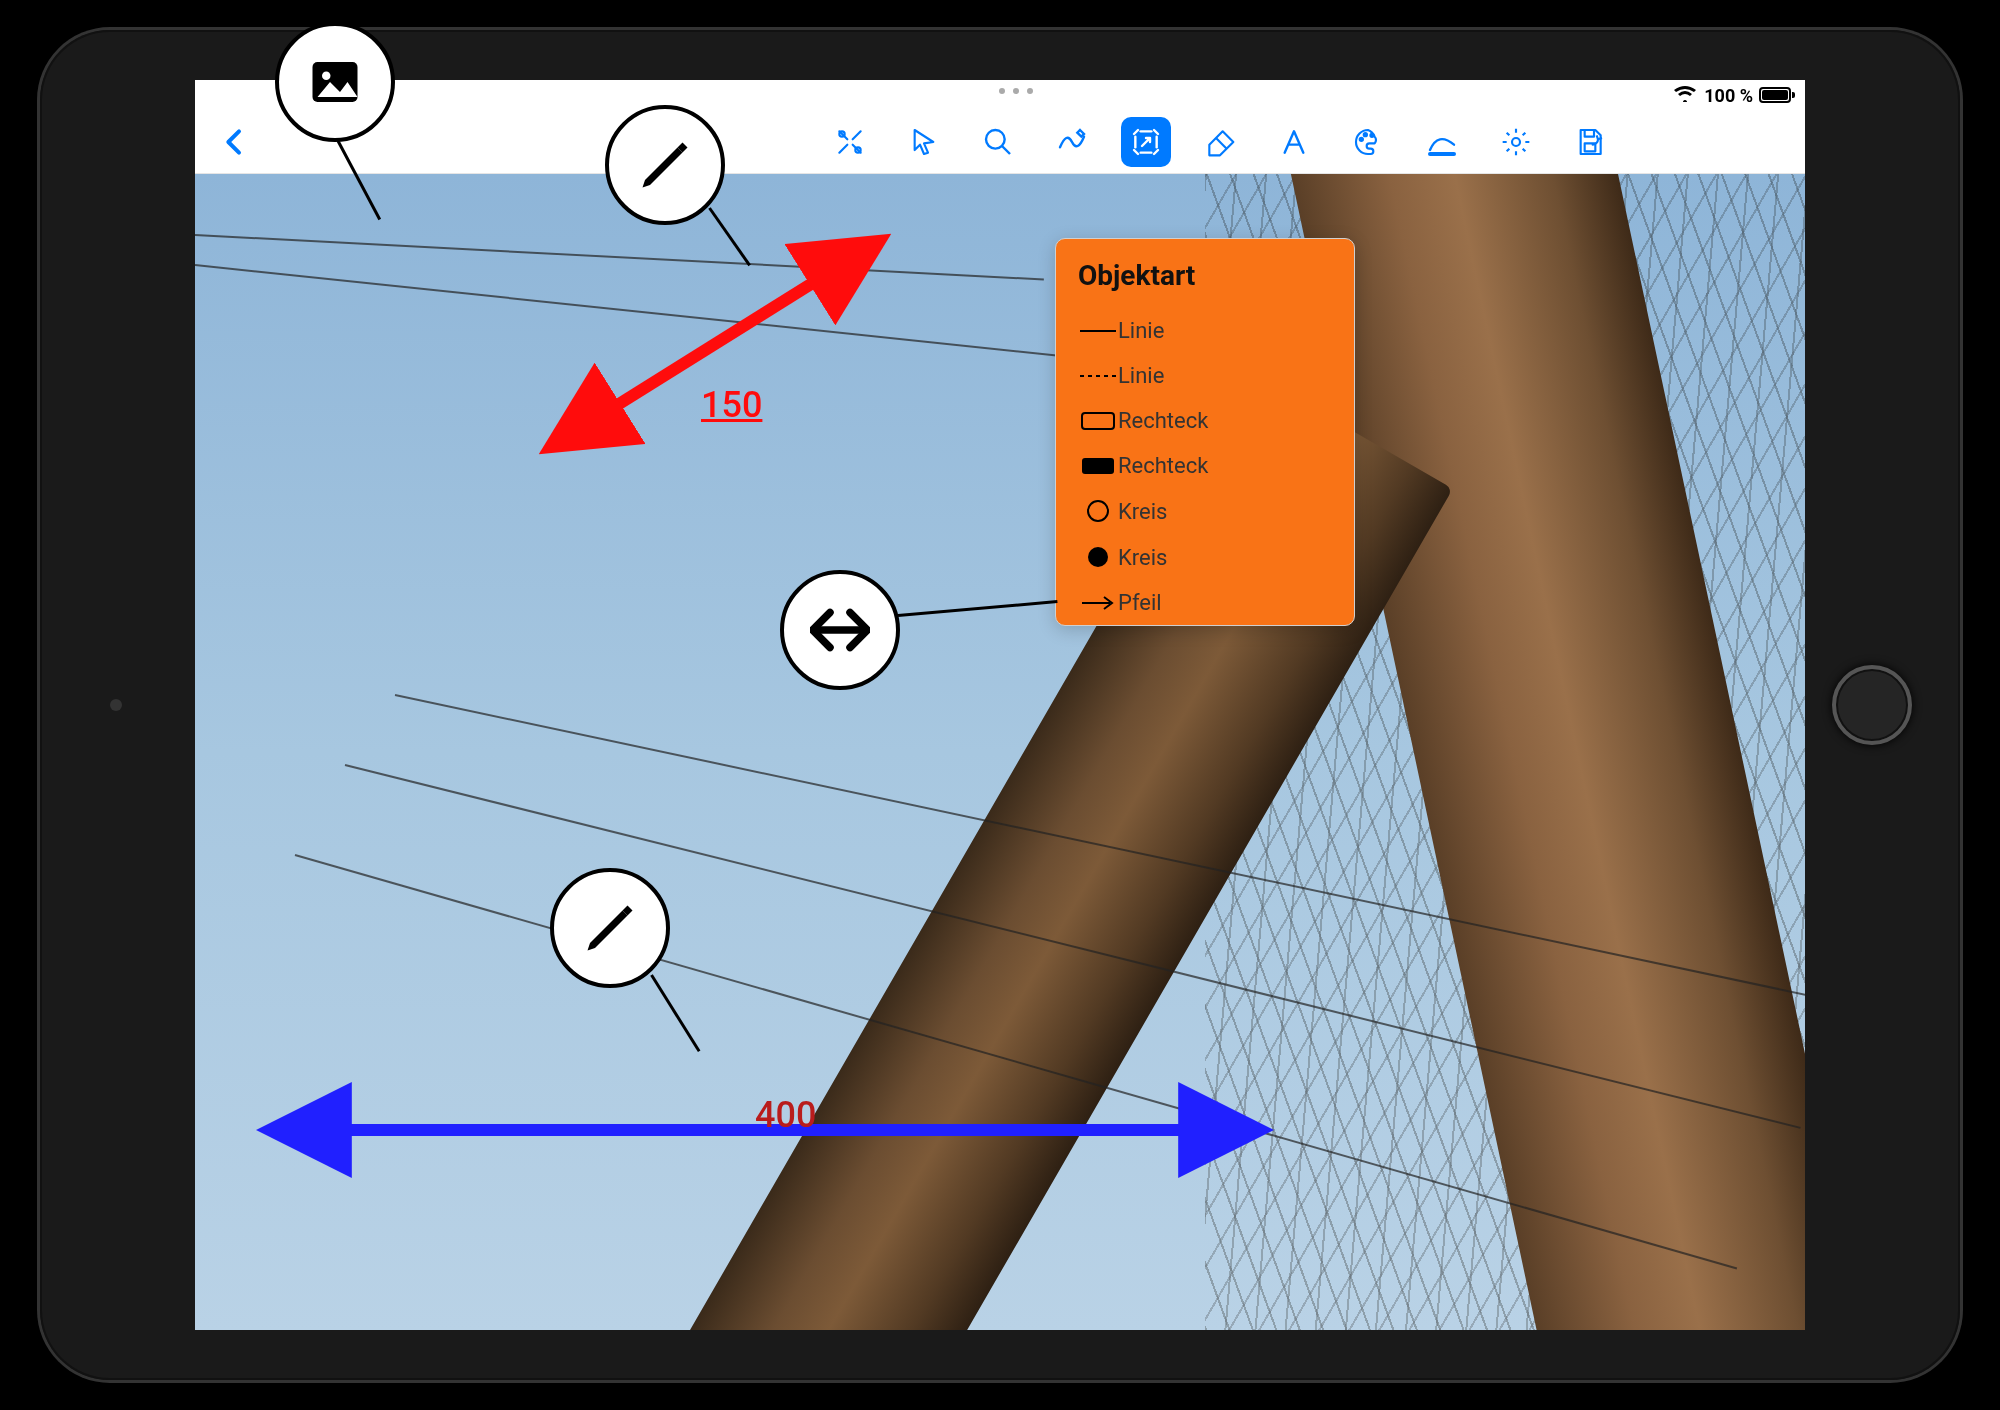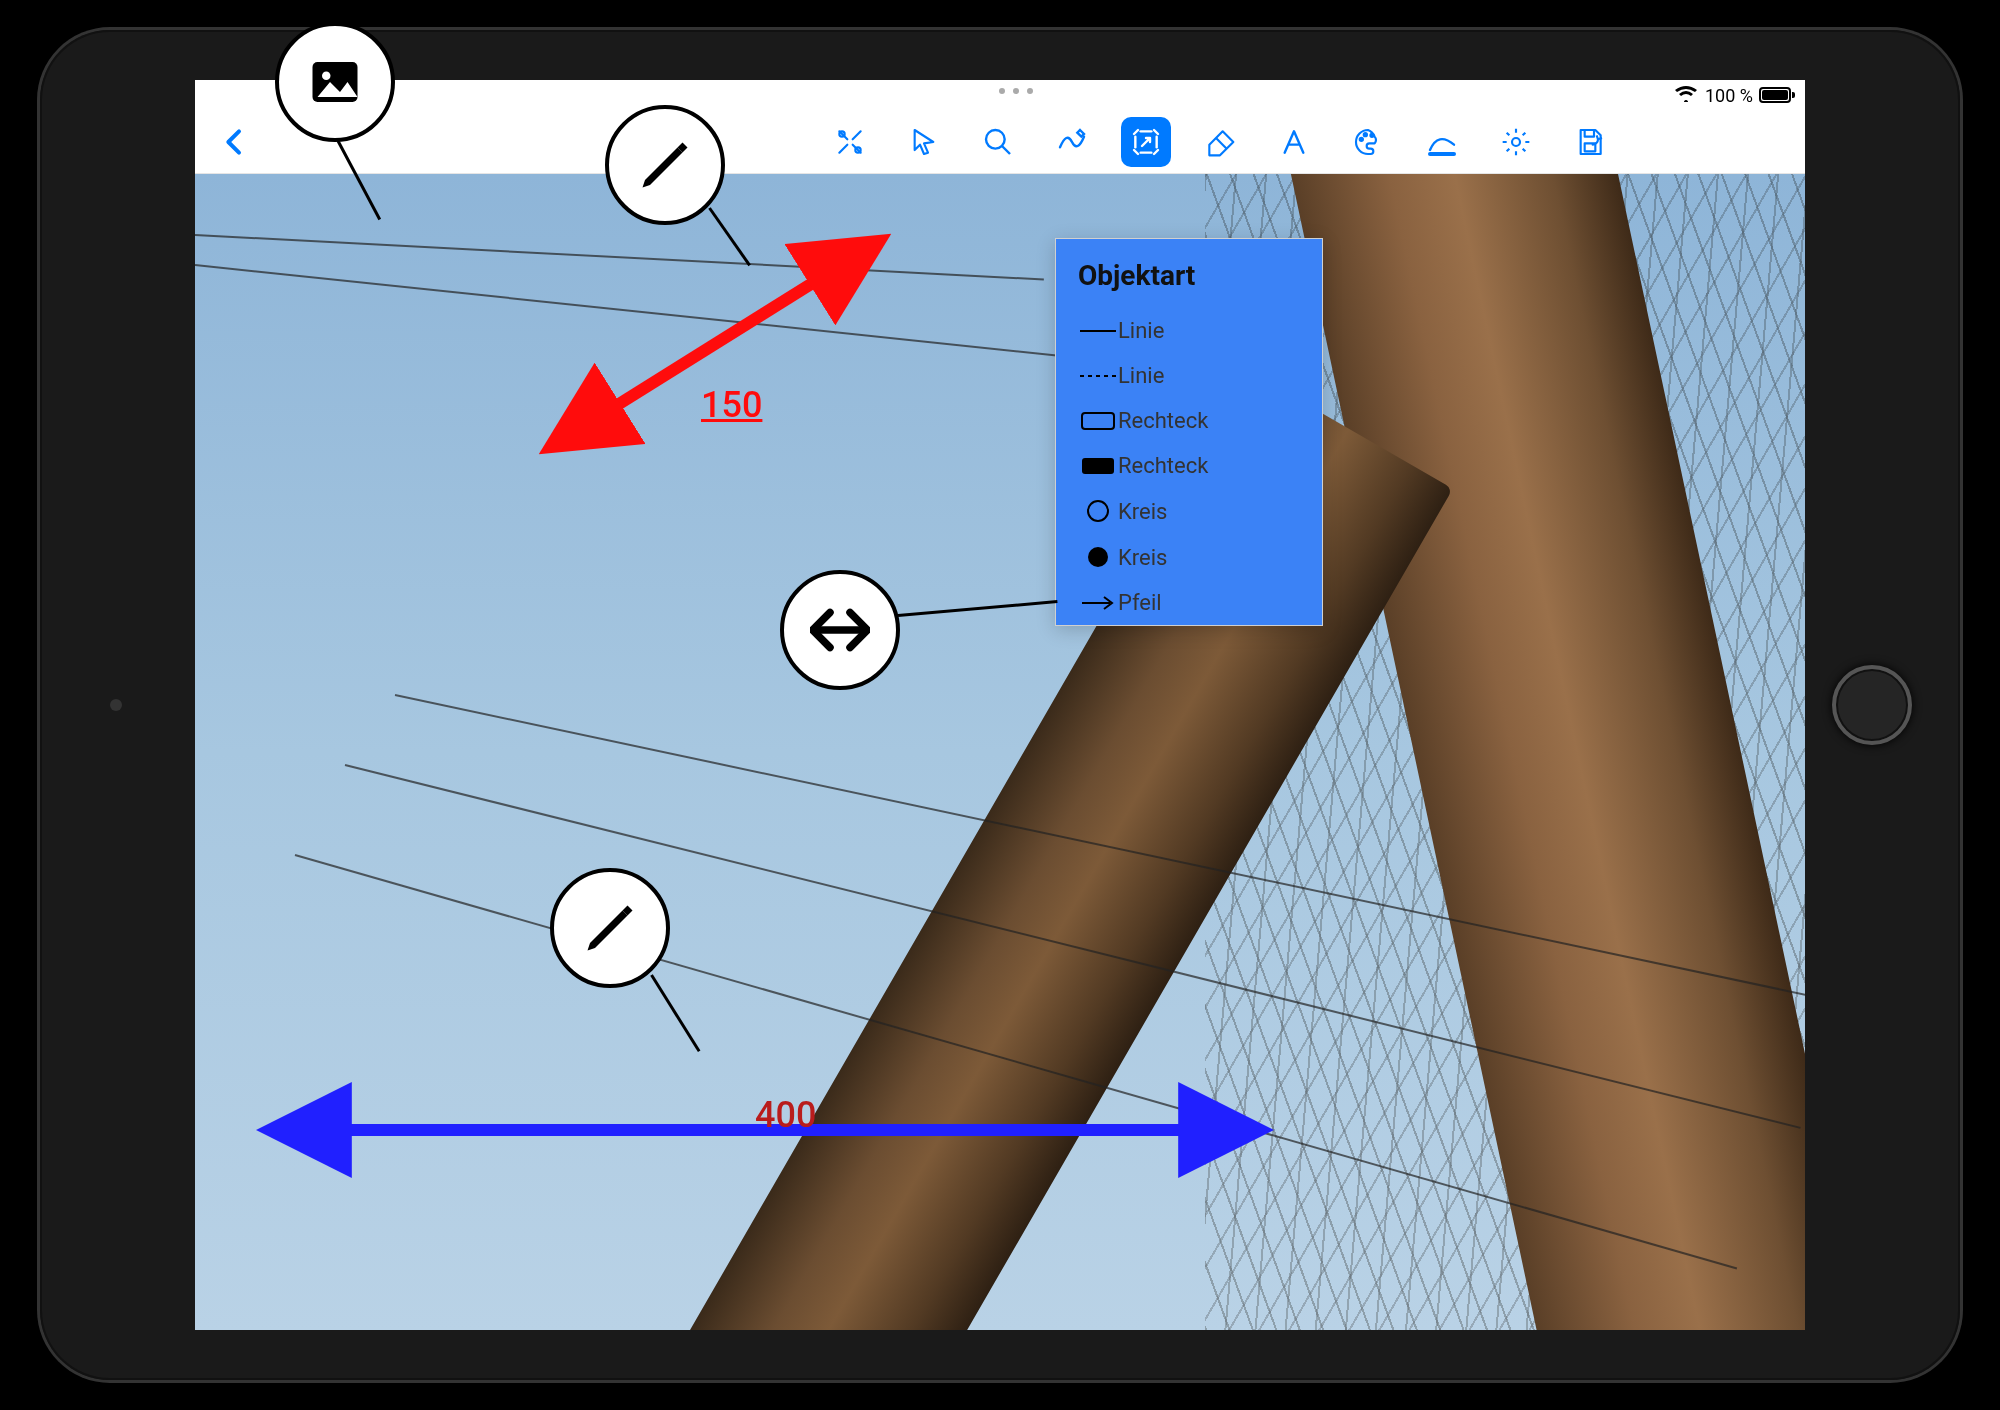--- a/index.html
+++ b/index.html
@@ -56,21 +56,21 @@
   }
 
   
   .status-bar {
     height: 30px;
     display: flex;
     justify-content: flex-end;
     align-items: center;
     padding: 0 14px;
     font-size: 18px;
-    font-weight: 400;
+    font-weight: 700;
     color: #000;
     position: relative;
     margin-left: 32px;
   }
   .status-dots {
     position: absolute;
     left: 50%;
     top: 8px;
     transform: translateX(-50%);
     display: flex;
@@ -209,24 +209,24 @@
     font-weight: 500;
   }
   .dim-red { color: #ff0c0c; left: 506px; top: 210px; text-decoration: underline; }
   .dim-blue { color: #b91c1c; left: 560px; bottom: 194px; }
 
   
   .popover {
     position: absolute;
     left: 860px;
     top: 64px;
-    width: 268px;
-    background: #3b82f6;
+    width: 300px;
+    background: #f97316;
     border: 1px solid #d0d0d0;
-    border-radius: 0;
+    border-radius: 10px;
     box-shadow: 0 4px 18px rgba(0,0,0,0.18);
     overflow: hidden;
   }
   .popover-title {
     font-size: 28px;
     font-weight: 700;
     padding: 20px 22px 16px;
     color: #111;
   }
   .popover-item {

